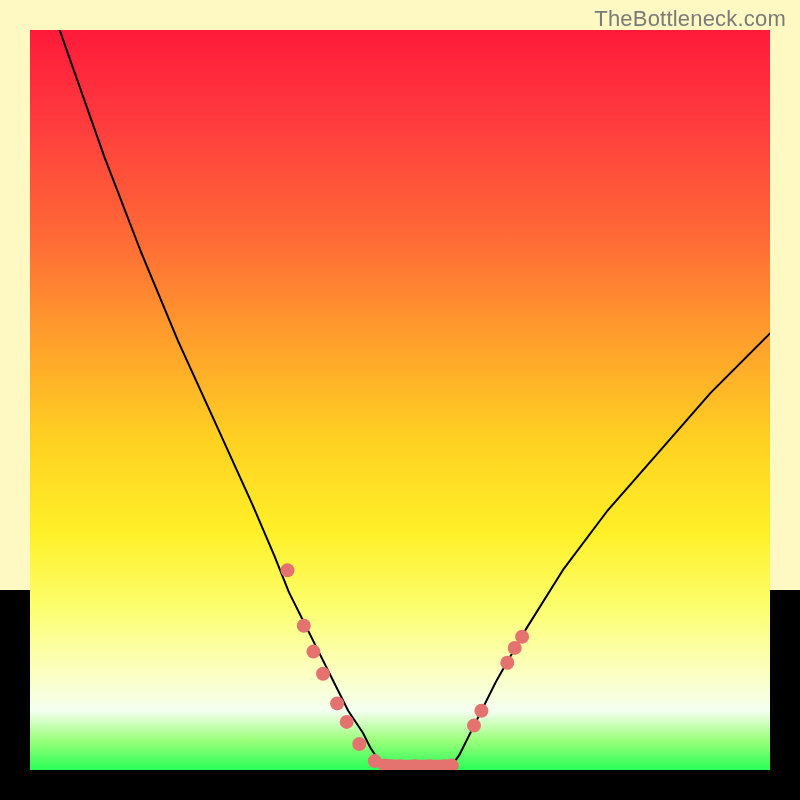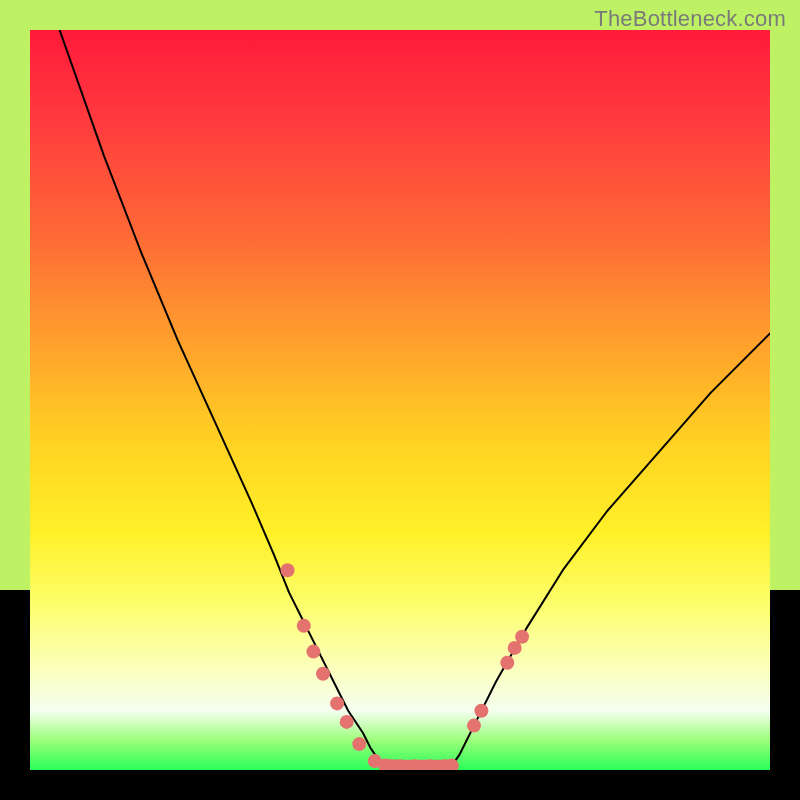--- a/index.html
+++ b/index.html
@@ -10,21 +10,21 @@
     overflow: hidden;
     background: #000;
     font-family: Arial, Helvetica, sans-serif;
   }
   .frame {
     position: absolute;
     left: 0;
     top: 0;
     width: 800px;
     height: 590px;
-    background: #bef264;
+    background: #fef9c3;
   }
   .plot {
     position: absolute;
     left: 30px;
     top: 30px;
     width: 740px;
     height: 740px;
     
     background: linear-gradient(to bottom,
       #ff1a3a 0%,

